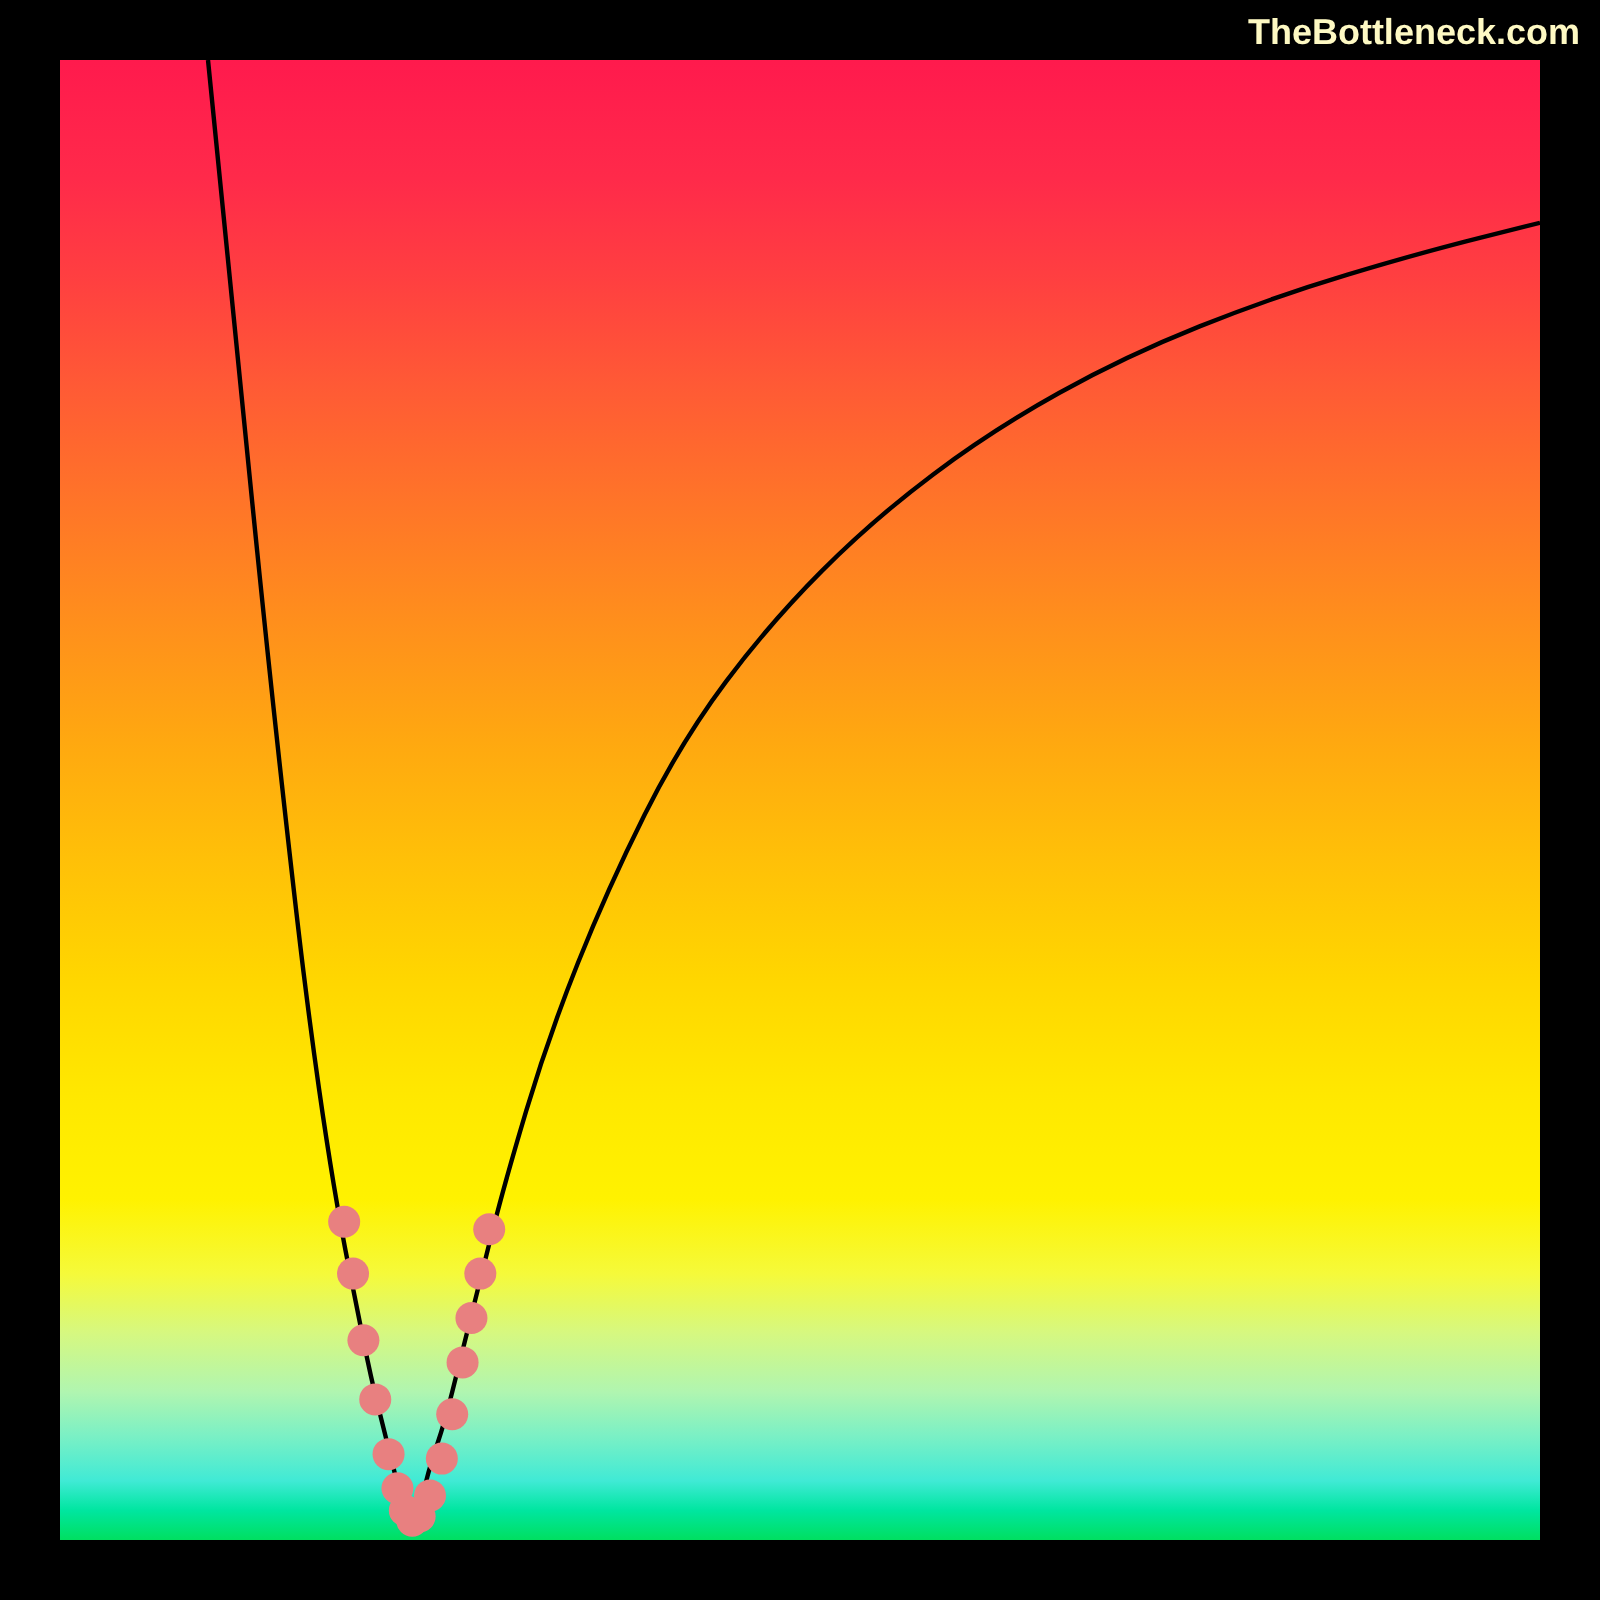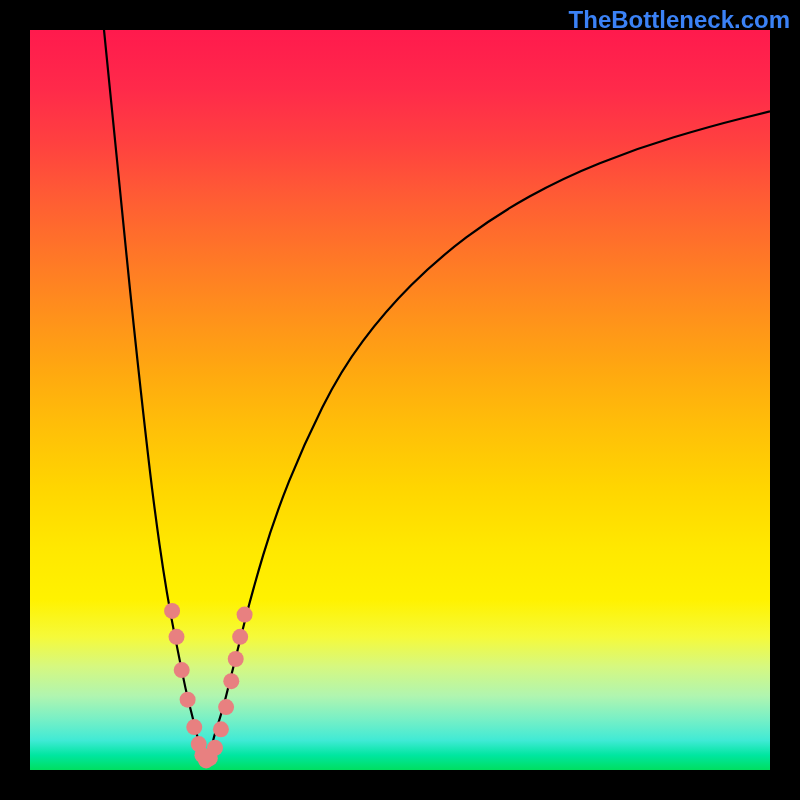--- a/index.html
+++ b/index.html
@@ -39,23 +39,23 @@
         #40ead5 96%,
         #00e6a0 98%,
         #00df60 100%
       );
     }
     .watermark {
       position: absolute;
       top: 6px;
       right: 10px;
       font-family: Arial, sans-serif;
-      font-size: 24px;
+      font-size: 18px;
       font-weight: bold;
-      color: #3b82f6;
+      color: #fef9c3;
       z-index: 10;
     }
     svg.curves {
       position: absolute;
       top: 0;
       left: 0;
       width: 100%;
       height: 100%;
     }
     .data-marker {

